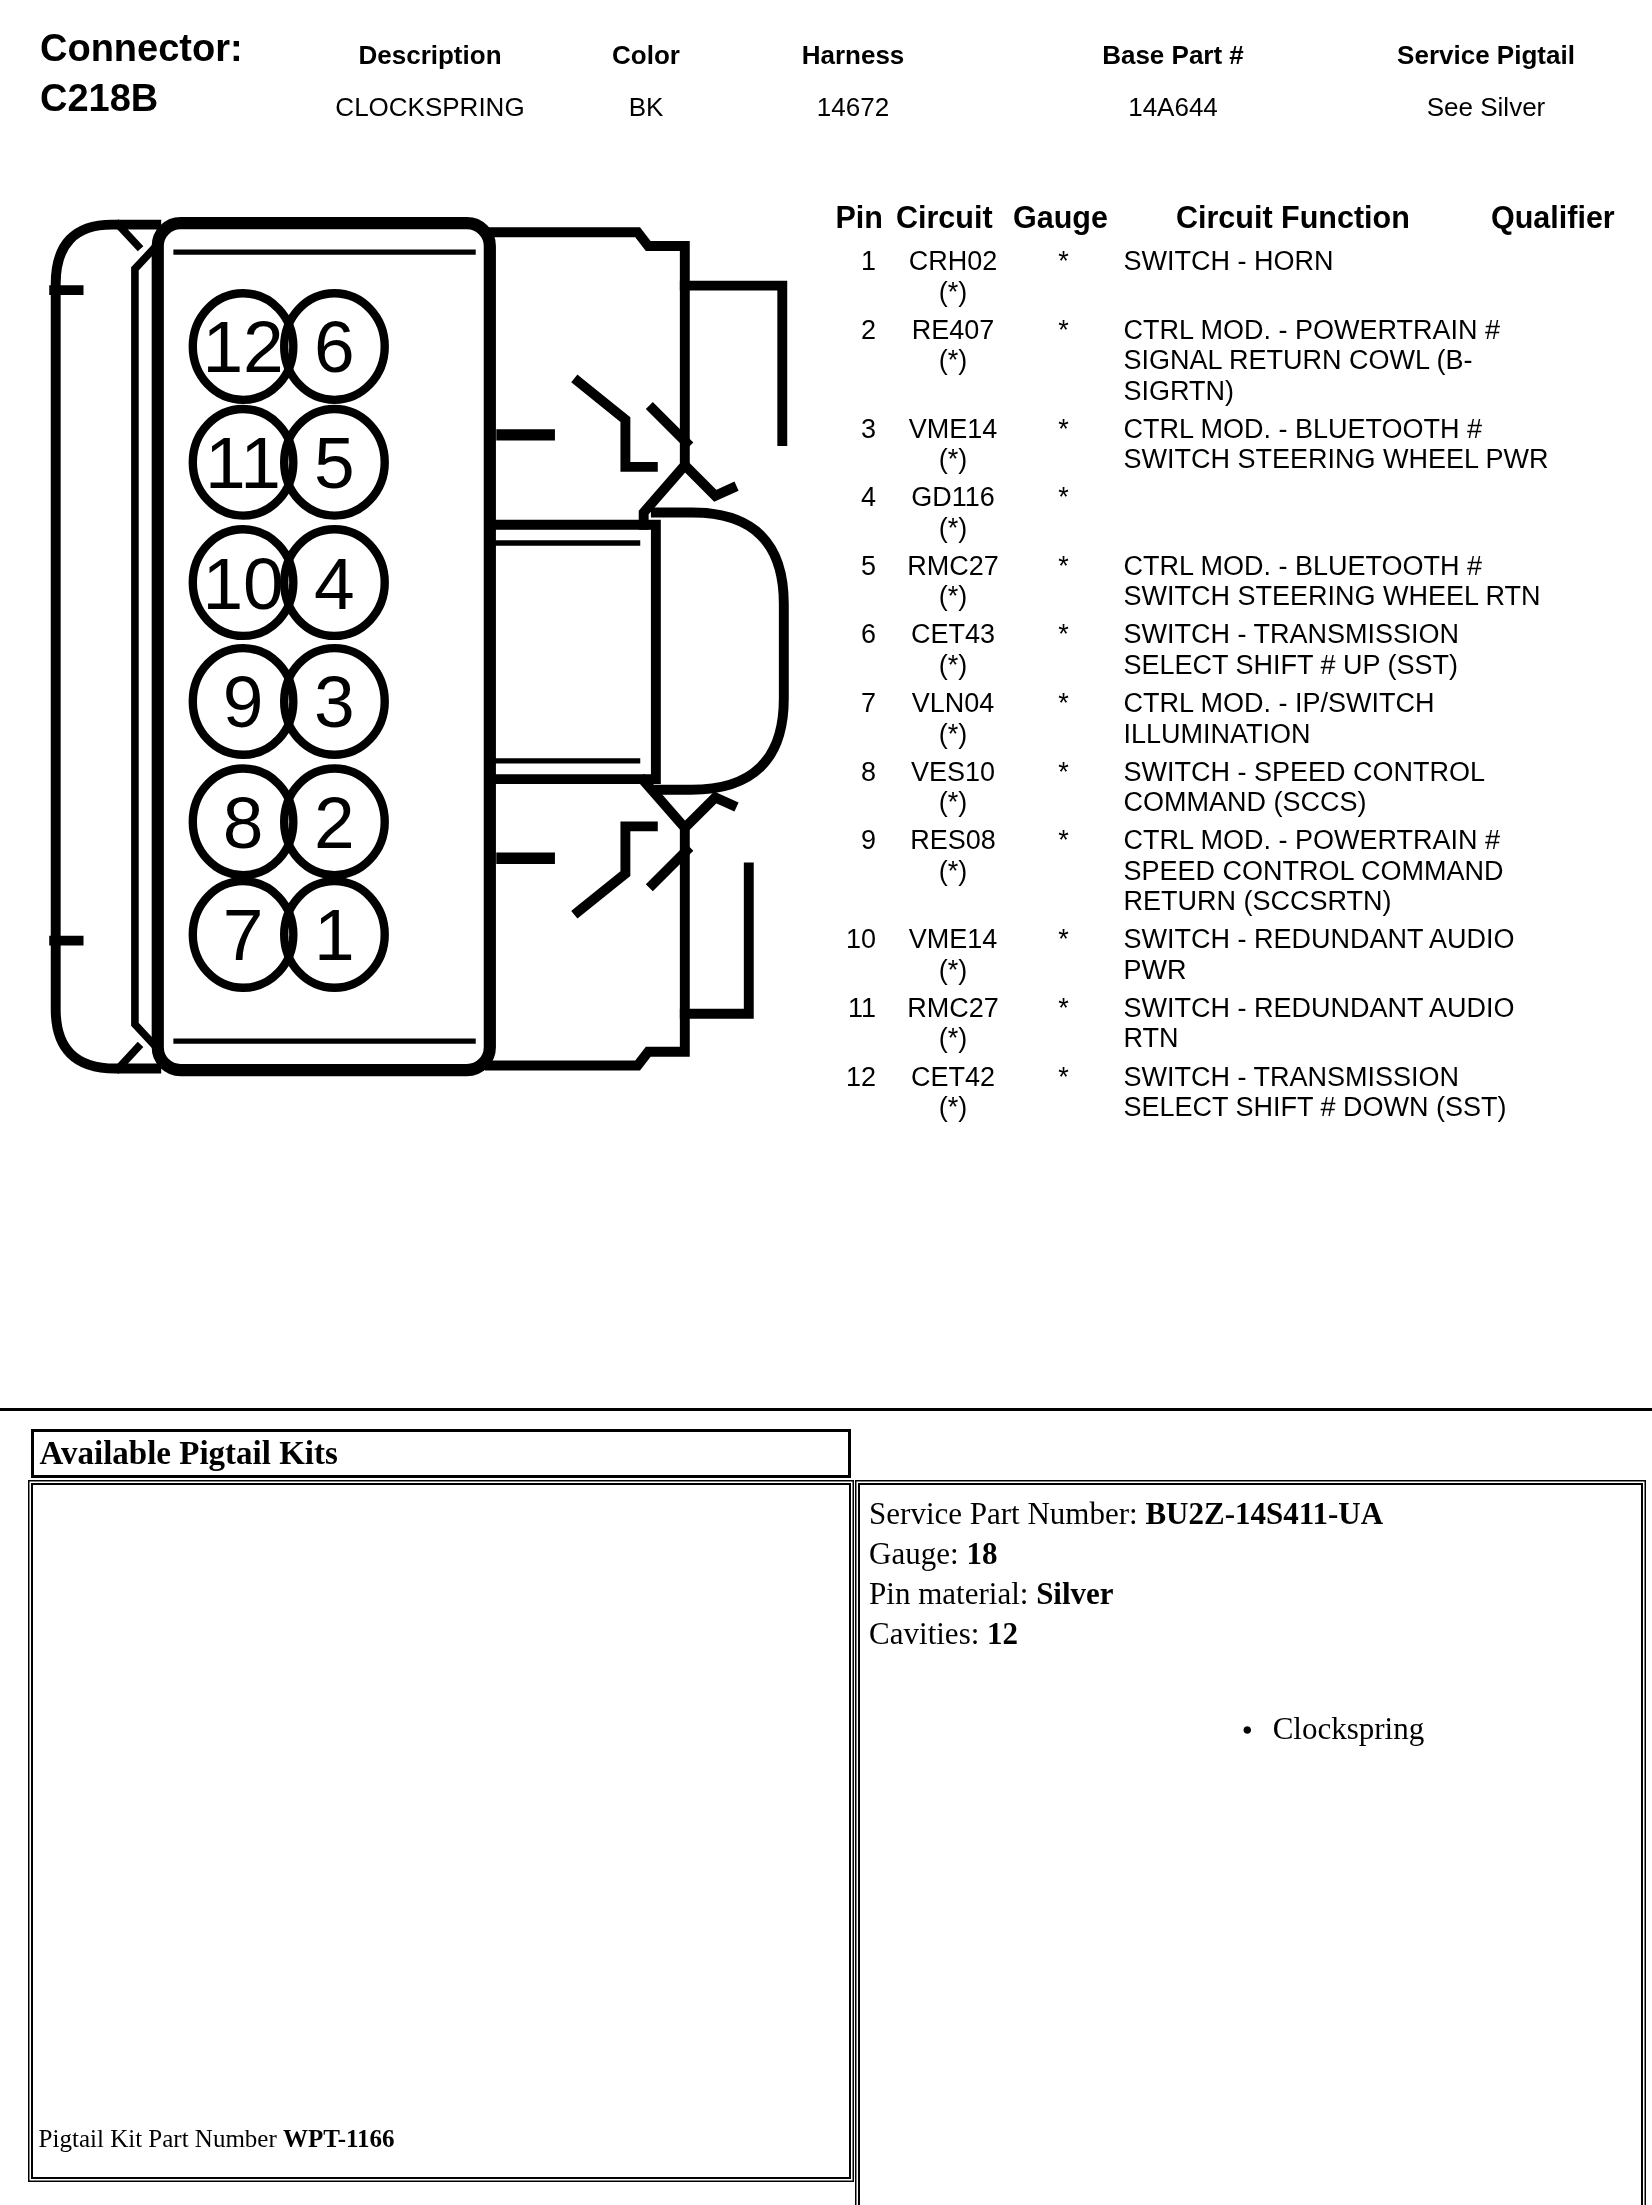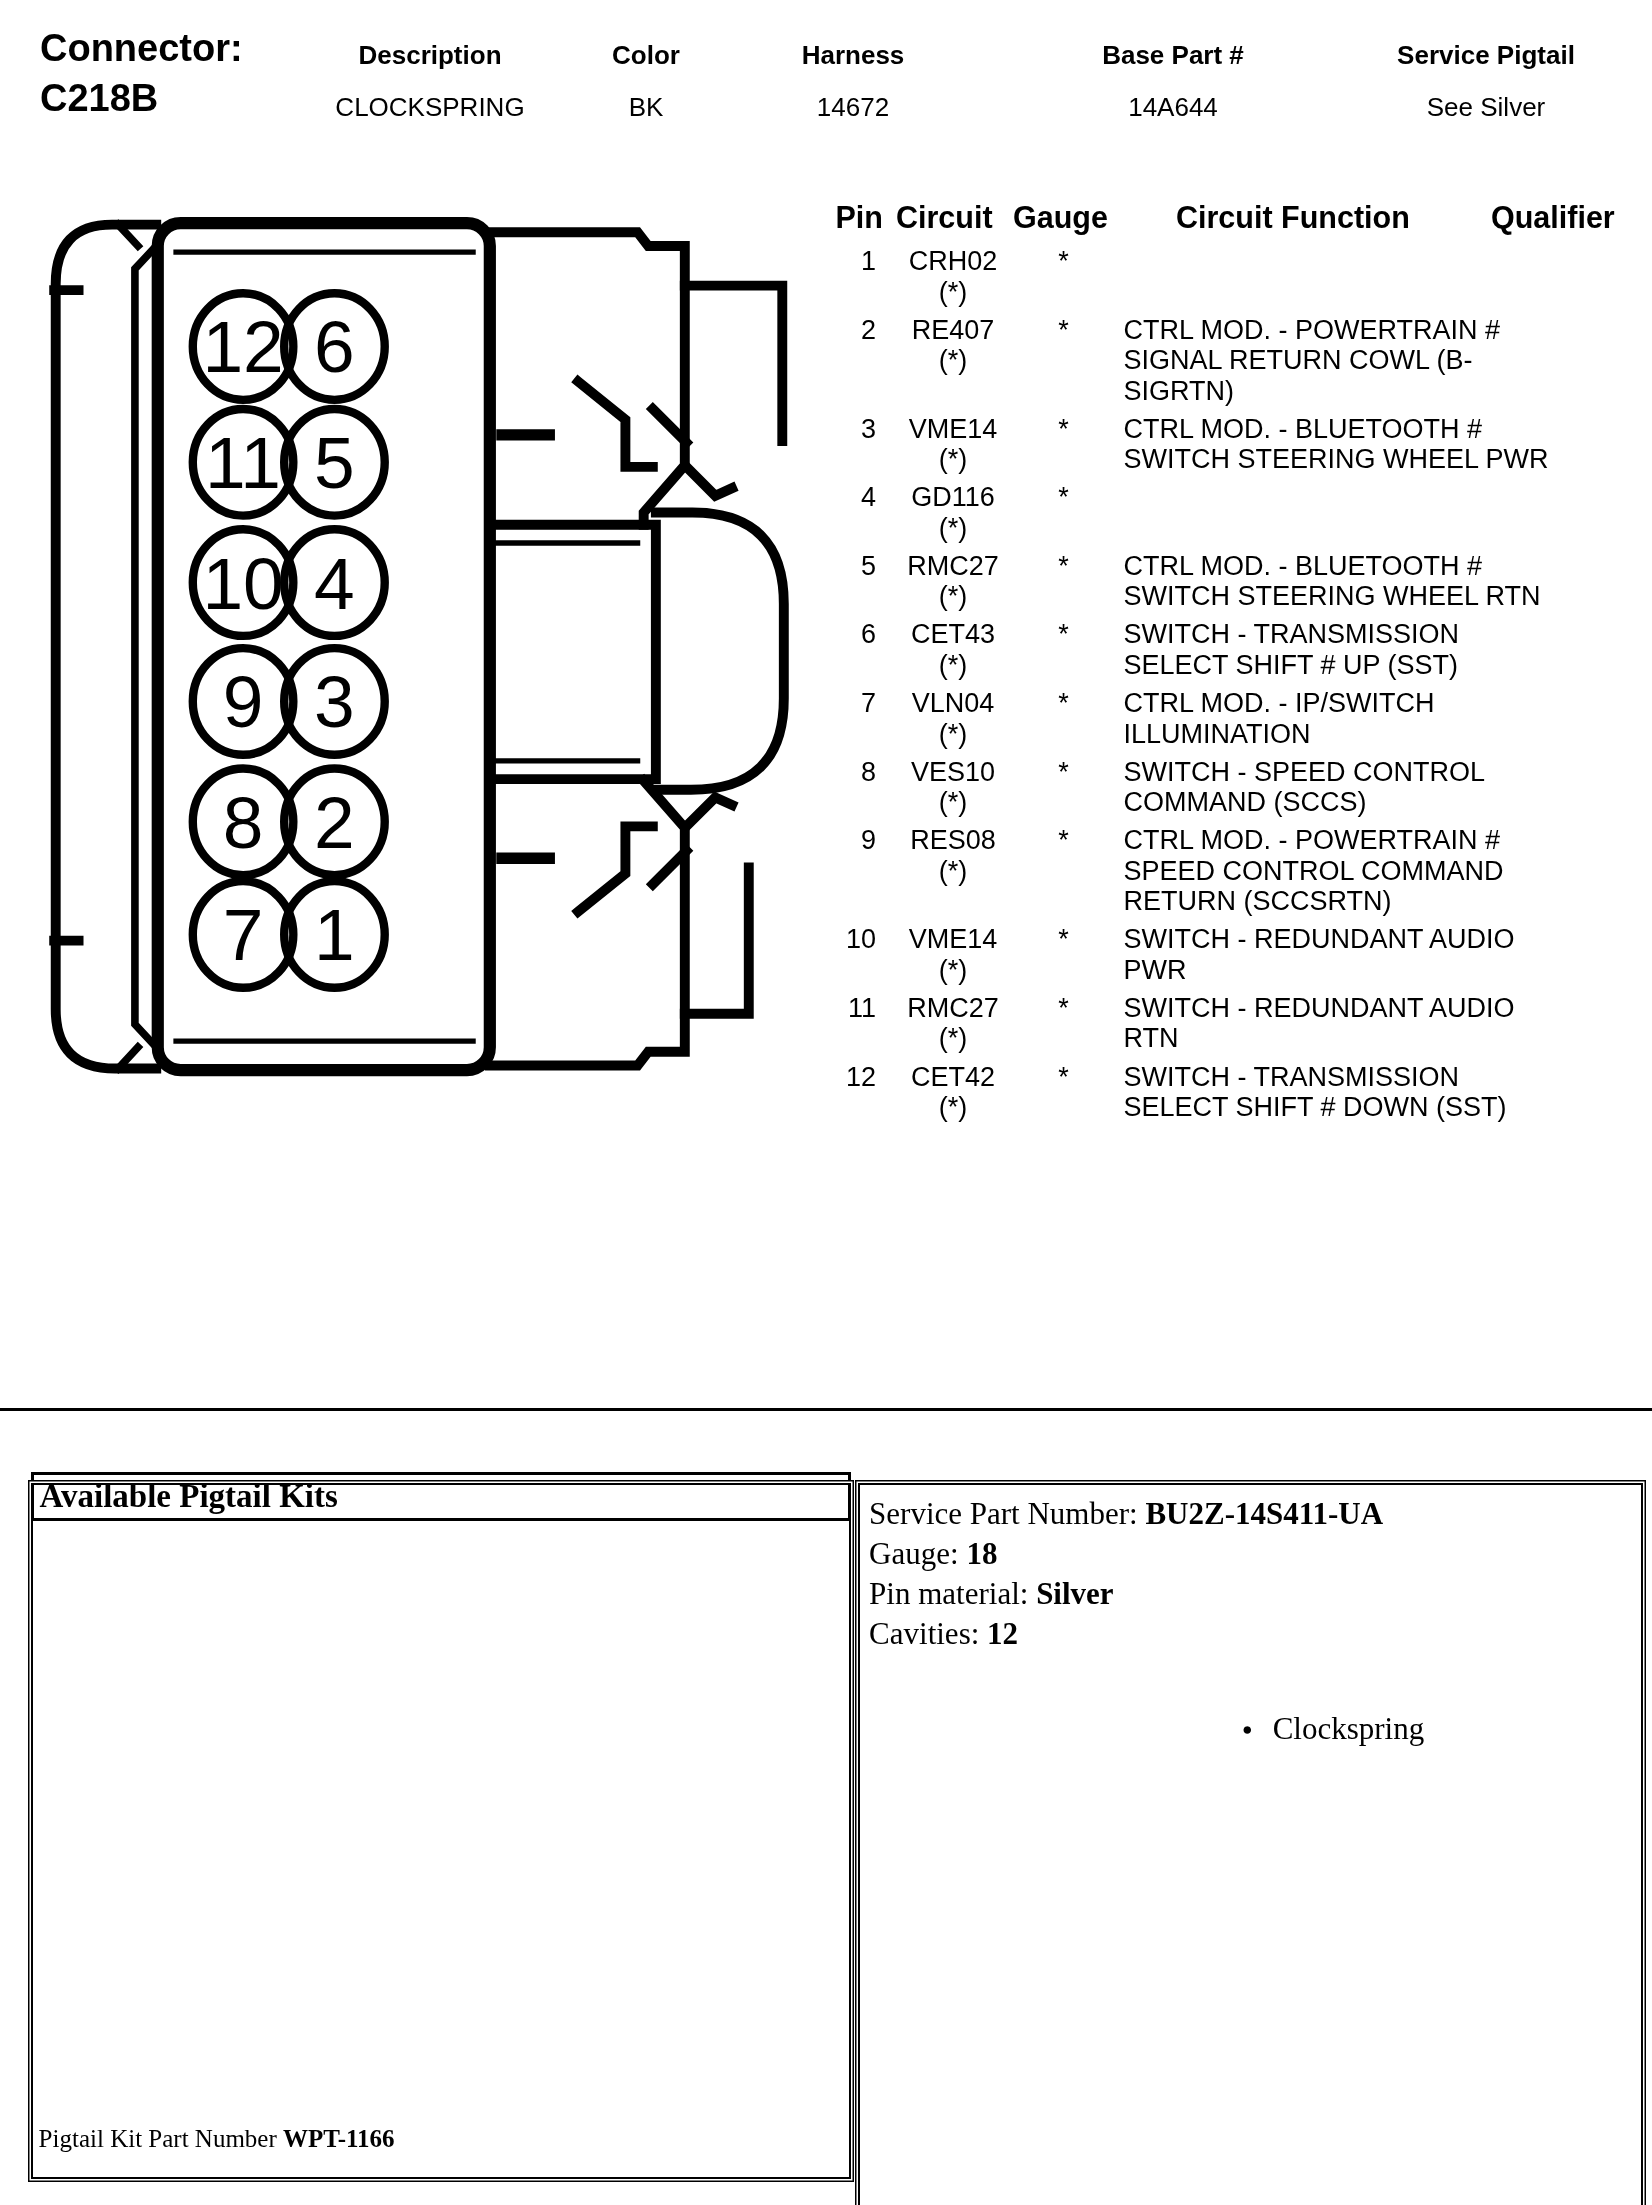--- a/index.html
+++ b/index.html
@@ -25,21 +25,21 @@
   .t-row{display:flex;margin-bottom:7.6px;font-size:27px;line-height:30.5px;}
   .c-pin{flex:none;width:42px;text-align:right;}
   .c-circ{flex:none;width:114px;margin-left:20px;text-align:center;}
   .c-note{display:block;}
   .c-gauge{flex:none;width:46px;margin-left:30.5px;text-align:center;}
   .c-func{flex:none;width:427px;margin-left:37px;}
   .c-qual{flex:1;}
   
   .divider{position:absolute;left:0;top:1408px;width:1652px;height:3px;background:#000;}
   .title-box{
-    position:absolute;left:30.5px;top:1472px;width:820px;height:49px;
+    position:absolute;left:30.5px;top:1429px;width:820px;height:49px;
     border:3.8px solid #000;box-sizing:border-box;
     font-family:"Liberation Serif",serif;font-weight:bold;font-size:33px;
     display:flex;align-items:center;padding-left:6.1px;
   }
   .dbl{box-shadow:0 0 0 1.5px #fff,0 0 0 3px #000;}
   .left-box{
     position:absolute;left:30.5px;top:1483px;width:820px;height:696px;
     border:2.3px solid #000;box-sizing:border-box;
   }
   .kit-line{position:absolute;left:6.1px;top:640px;font-family:"Liberation Serif",serif;font-size:25px;white-space:nowrap;}
@@ -151,20 +151,21 @@
     <span class="h-qual">Qualifier</span>
   </div>
   <div class="pt-rows" id="pt-rows">
       <div class="t-row">
         <div class="c-pin">1</div>
         <div class="c-circ">
           <div class="">CRH02</div>
           <div class="c-note">(*)</div>
         </div>
         <div class="c-gauge">*</div>
+        <div class="c-func">SWITCH - HORN</div>
         <div class="c-qual"></div>
       </div>
       <div class="t-row">
         <div class="c-pin">2</div>
         <div class="c-circ">
           <div class="">RE407</div>
           <div class="c-note">(*)</div>
         </div>
         <div class="c-gauge">*</div>
         <div class="c-func">CTRL MOD. - POWERTRAIN # SIGNAL RETURN COWL (B-SIGRTN)</div>

